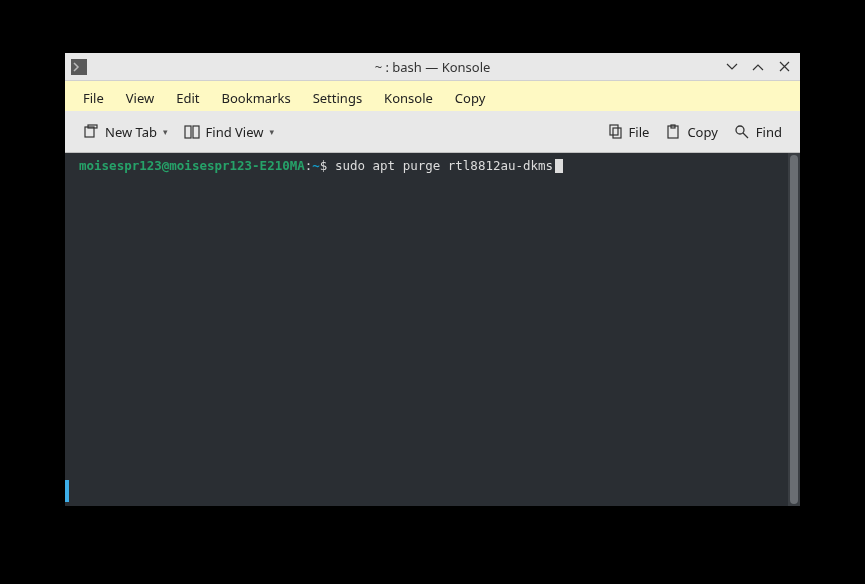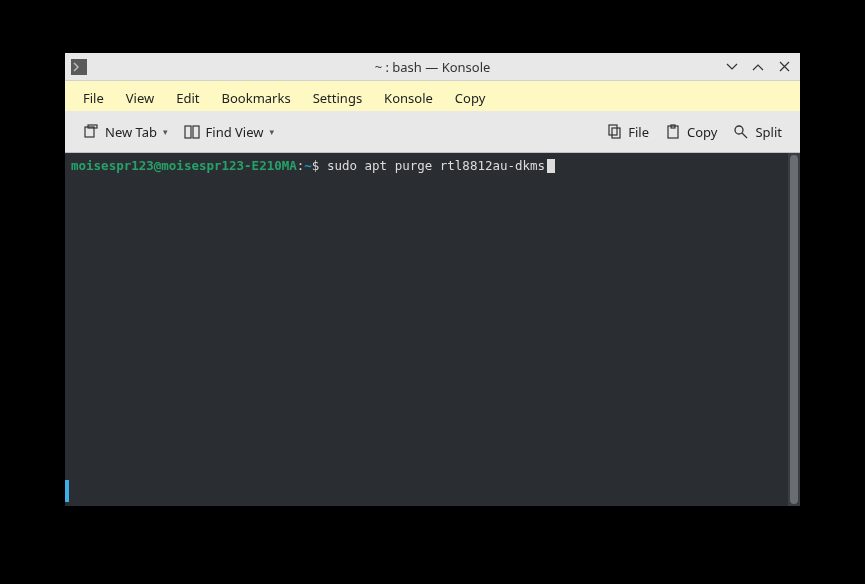--- a/index.html
+++ b/index.html
@@ -111,21 +111,21 @@
       flex: 1;
     }
     .terminal-area {
       flex: 1;
       background: #2a2e33;
       position: relative;
       display: flex;
     }
     .terminal-content {
       flex: 1;
-      padding: 4px 6px;
+      padding: 4px 14px;
       font-family: "DejaVu Sans Mono", "Consolas", monospace;
       font-size: 12.5px;
       line-height: 1.4;
       color: #ddd;
       white-space: pre;
       overflow: hidden;
     }
     .prompt-user {
       color: #26a269;
       font-weight: bold;
@@ -255,21 +255,21 @@
       </span>
       <span>Copy</span>
     </div>
     <div class="tool-btn">
       <span class="tool-icon">
         <svg width="16" height="16" viewBox="0 0 16 16">
             <circle cx="6" cy="6" r="4" fill="none" stroke="#333" stroke-width="1.3"></circle>
             <line x1="9" y1="9" x2="14" y2="14" stroke="#333" stroke-width="1.3"></line>
           </svg>
       </span>
-      <span>Split</span>
+      <span>Find</span>
     </div>
   </div>
 
   <div class="terminal-area">
     <div class="terminal-content"><span class="prompt-user">moisespr123@moisespr123-E210MA</span><span class="prompt-sym">:</span><span class="prompt-path">~</span><span class="prompt-sym">$</span> <span class="cmd">sudo apt purge rtl8812au-dkms</span><span class="cursor-block"></span></div>
     <div class="scrollbar">
       <div class="scrollbar-thumb"></div>
     </div>
   </div>
 </div>

